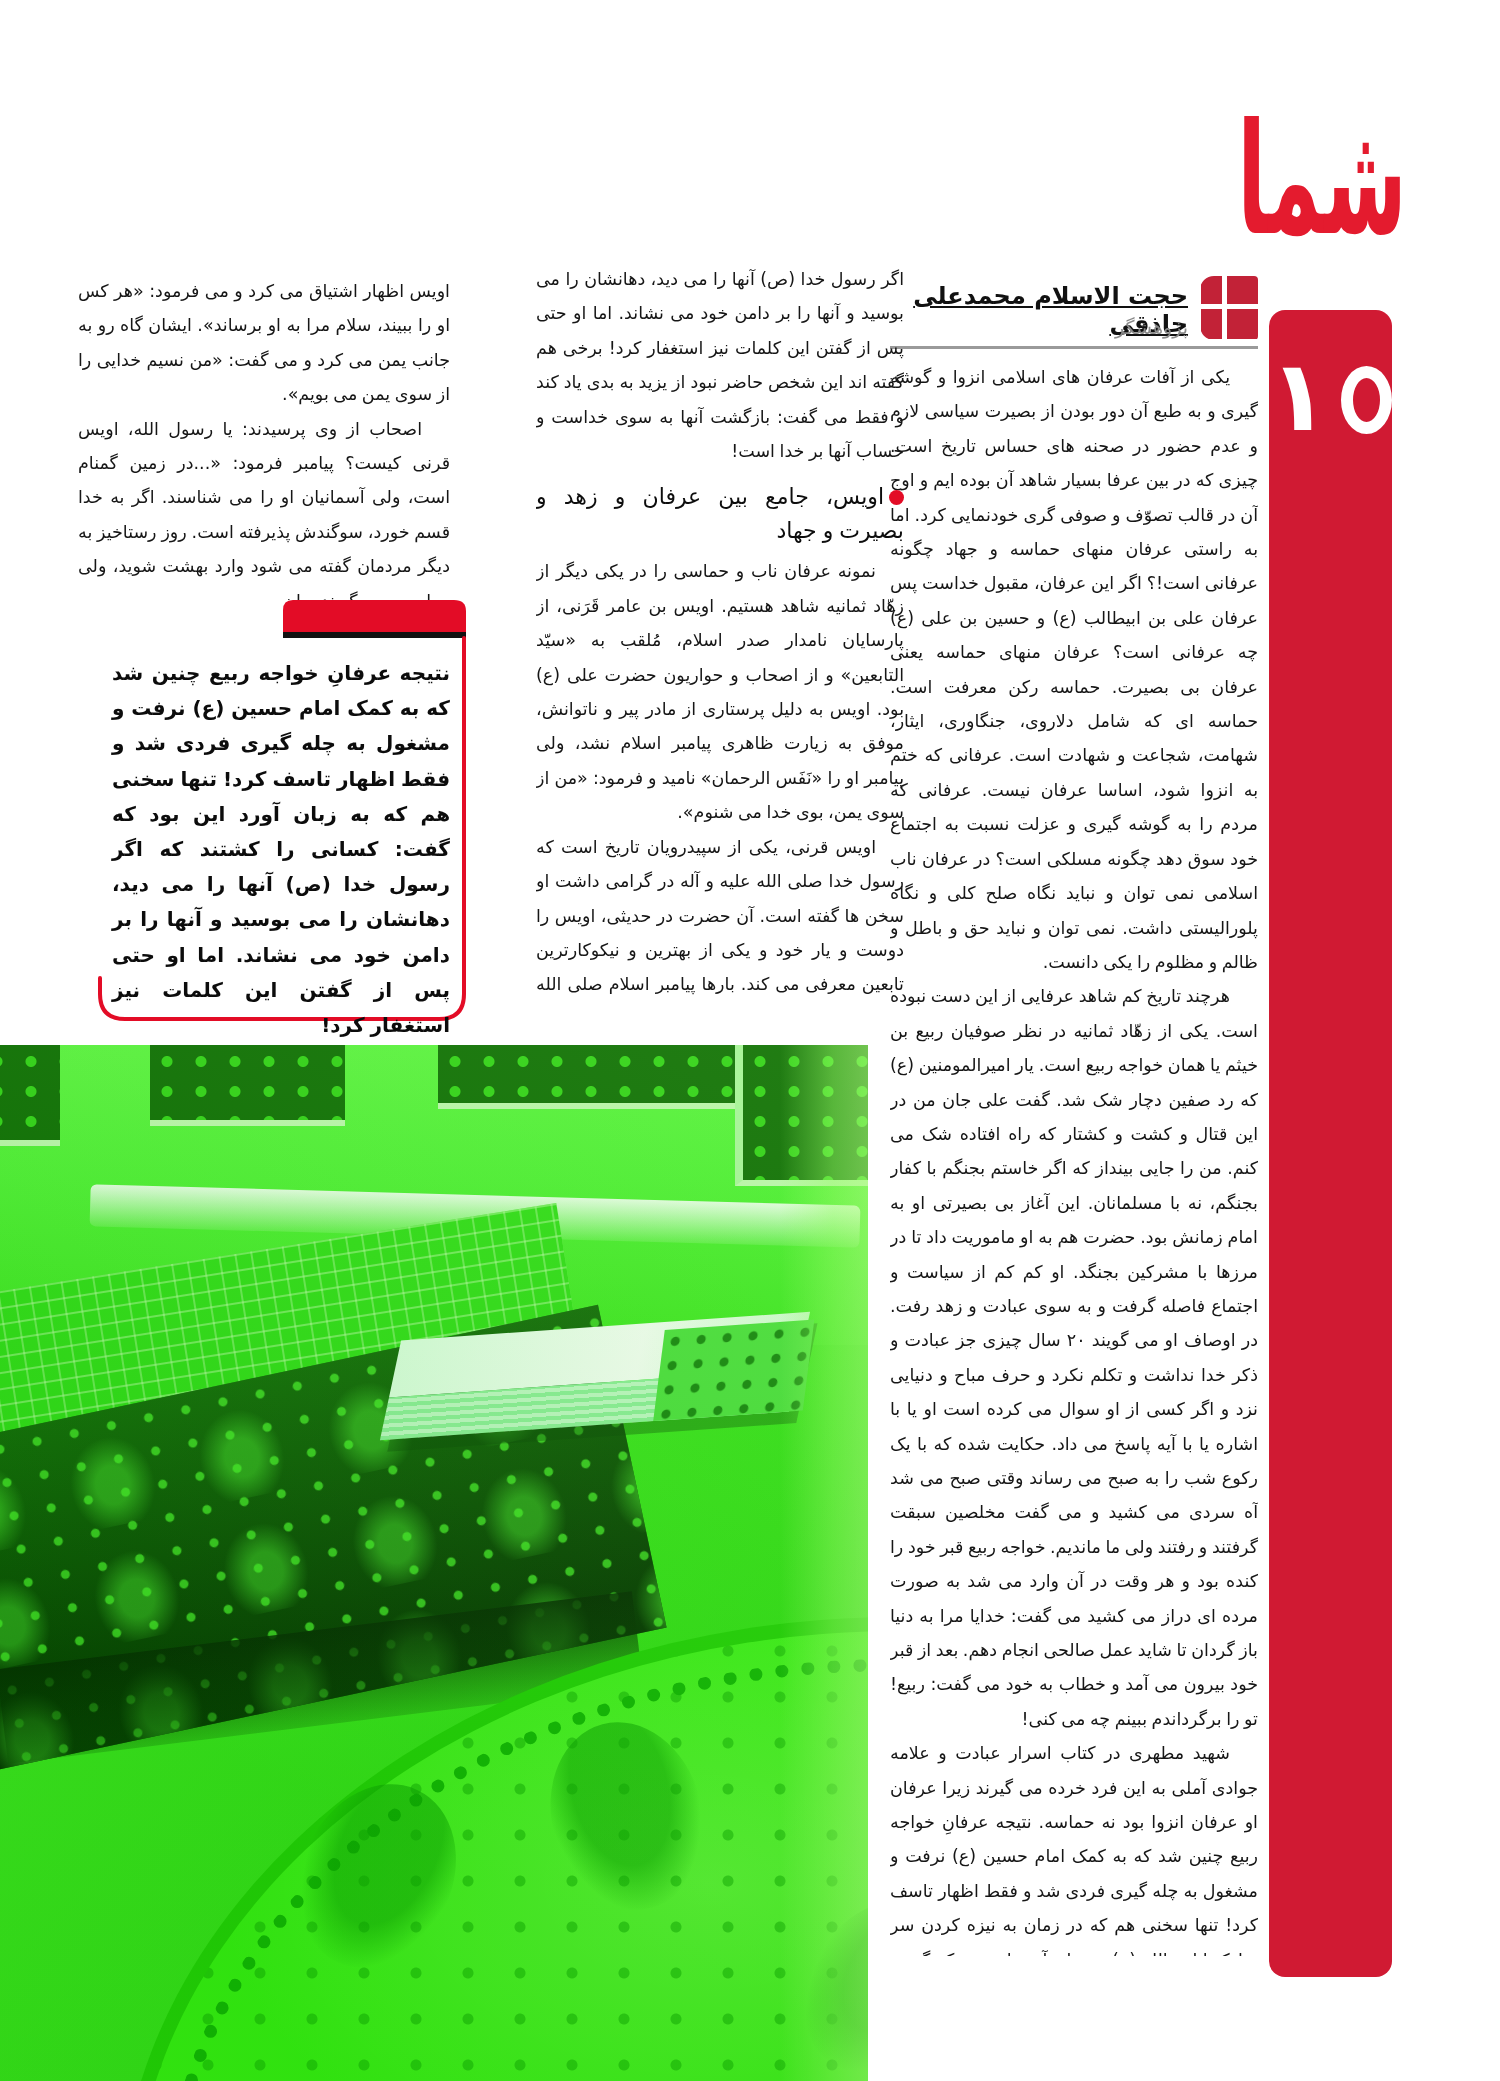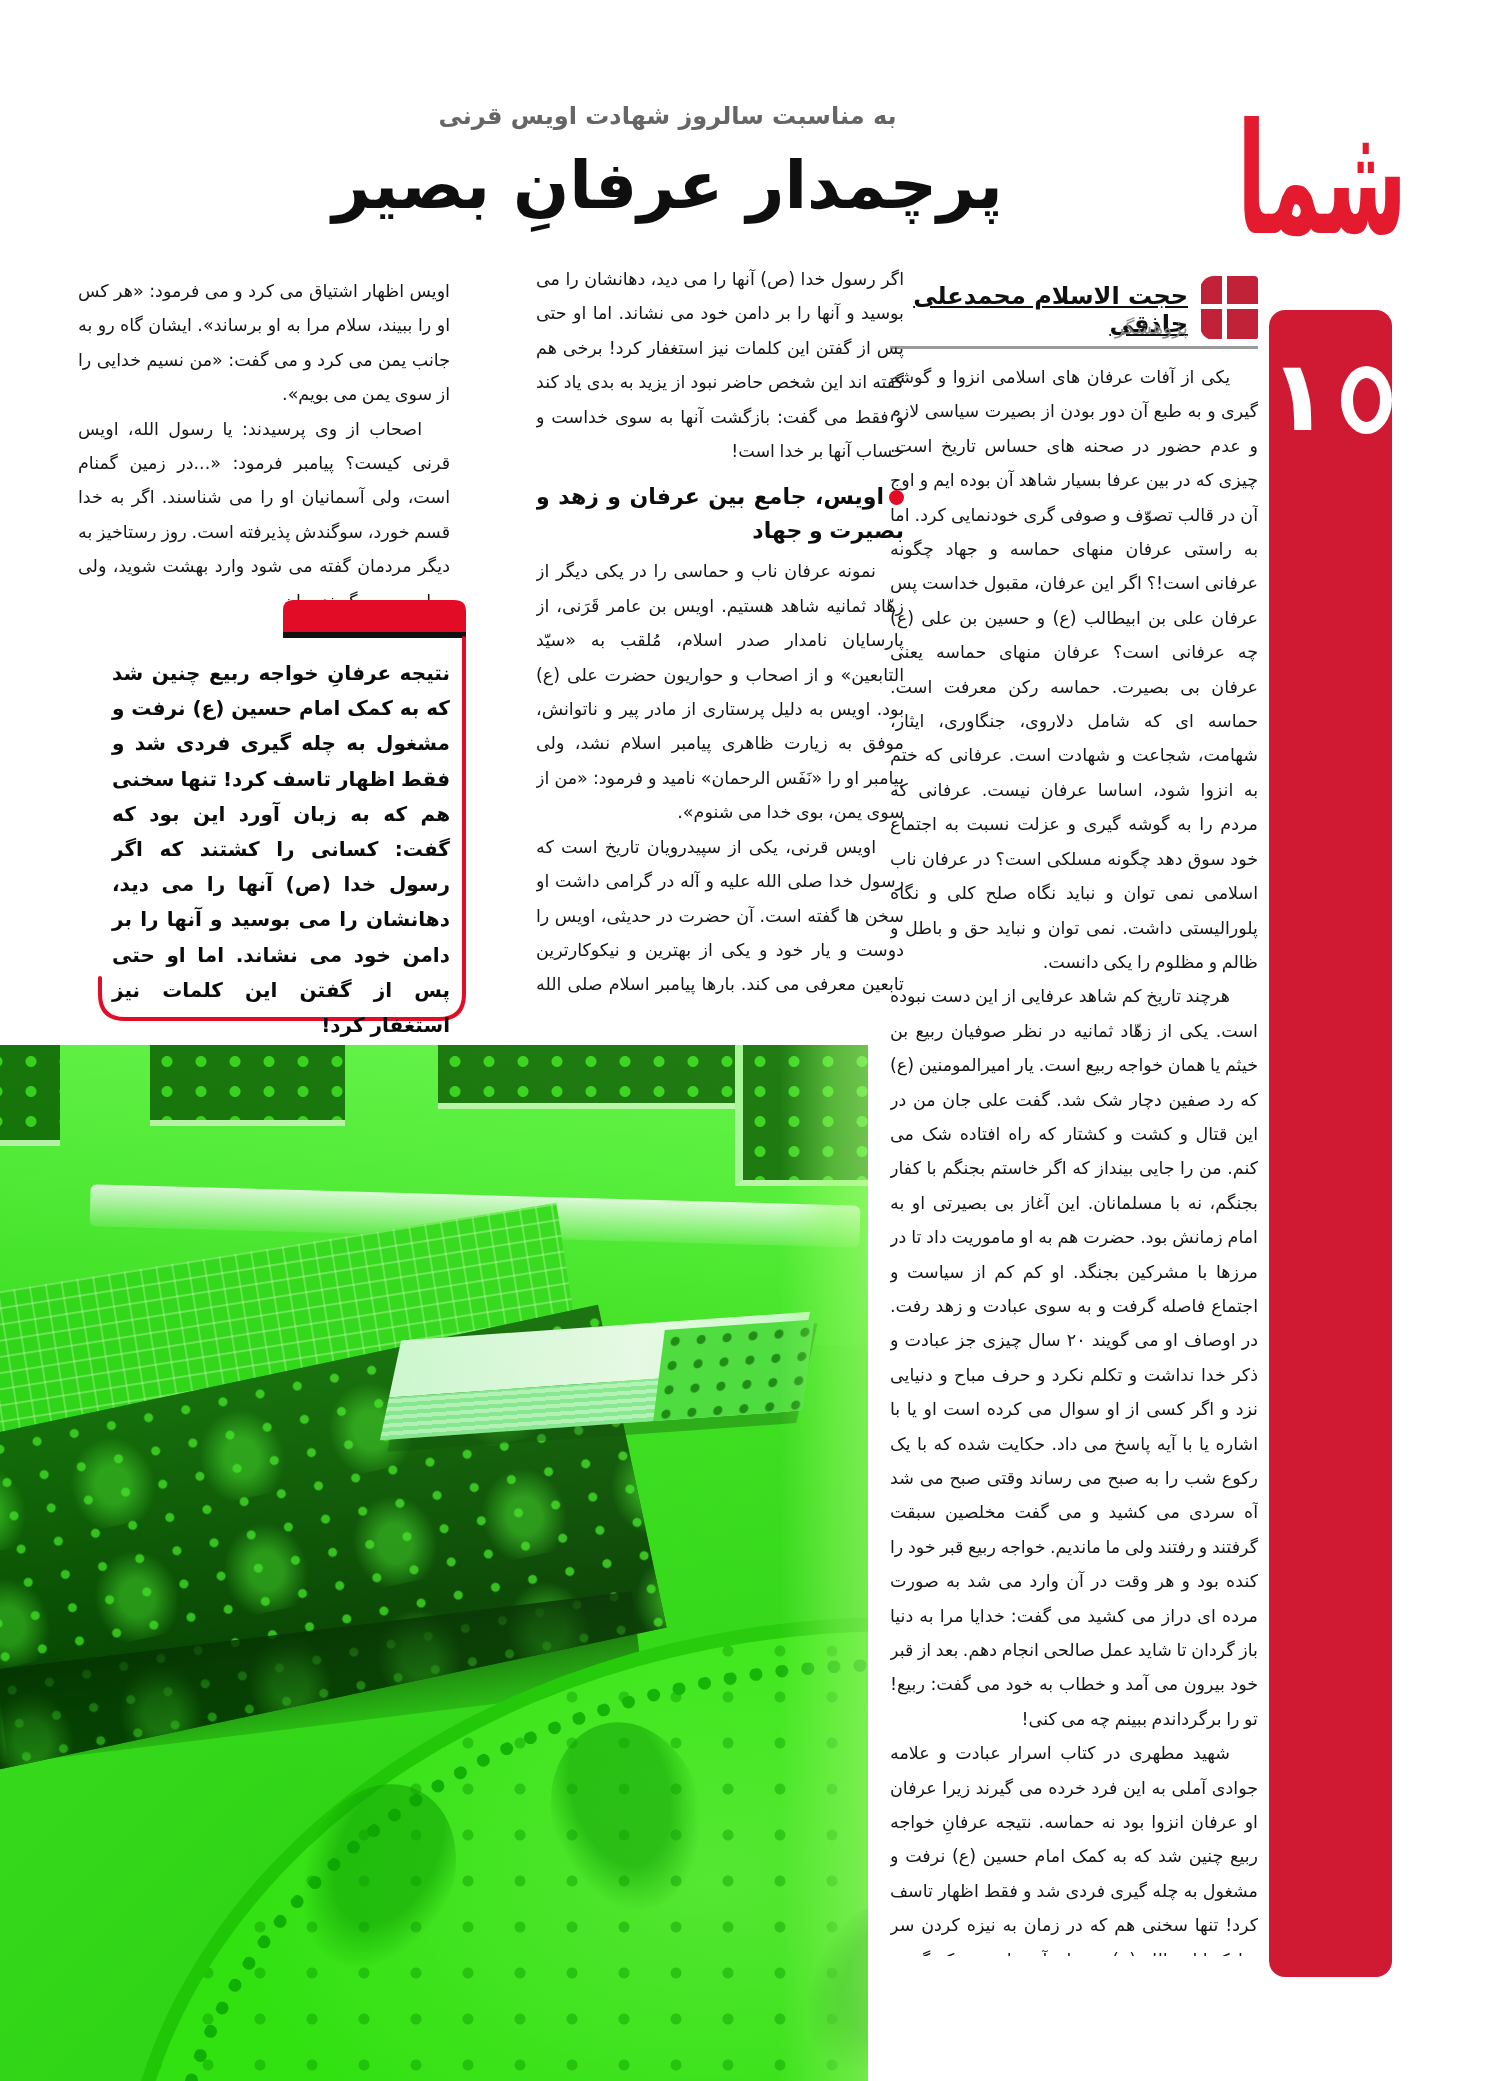--- a/index.html
+++ b/index.html
@@ -37,21 +37,21 @@
   .byline-role{position:absolute;right:70px;top:46px;font-size:19px;color:#8a8a8a;}
 
   
   .col{position:absolute;font-size:17.5px;line-height:34.4px;text-align:justify;
        color:#161616;overflow:hidden;word-spacing:-1px;}
   .col p{margin:0;text-indent:28px;}
   .col p.cont{text-indent:0;}
   .col-right{left:890px;top:360px;width:368px;height:1596px;}
   .col-middle{left:492px;top:262px;width:368px;height:740px;margin-left:44px;}
   .col-left{left:78px;top:274px;width:372px;height:326px;}
-  .subhead{font-size:22px;line-height:34px;font-weight:bold;color:#0d0d0d;margin:12px 0 6px;}
+  .subhead{font-size:22px;line-height:34px;font-weight:normal;color:#0d0d0d;margin:12px 0 6px;}
   .dot{display:inline-block;width:15px;height:15px;background:#e30c26;border-radius:50%;
        margin-left:5px;vertical-align:-1px;}
 
   
   .pullquote{position:absolute;left:88px;top:600px;width:378px;height:424px;}
   .pq-frame{position:absolute;inset:0;}
   .pq-text{position:absolute;top:56px;right:16px;left:24px;font-weight:bold;font-size:20px;
            line-height:35.2px;text-align:justify;color:#0c0c0c;word-spacing:-1px;}
 
   
@@ -117,24 +117,20 @@
 
   <div class="logo">شما</div>
 
   <div class="sidebar">
     <div class="pagenum">
       <span class="zero"></span>
       <span class="one">۱</span>
     </div>
   </div>
 
-  <div class="header">
-    <div class="kicker">به مناسبت سالروز شهادت اویس قرنی</div>
-    <div class="title">پرچمدار عرفانِ بصیر</div>
-  </div>
 
   <div class="byline">
     <span class="byline-icon">
       <div></div>
         <div></div>
         <div></div>
         <div></div>
     </span>
     <span class="byline-name">حجت الاسلام محمدعلی حاذقی</span>
     <span class="byline-role">پژوهشگر</span>

